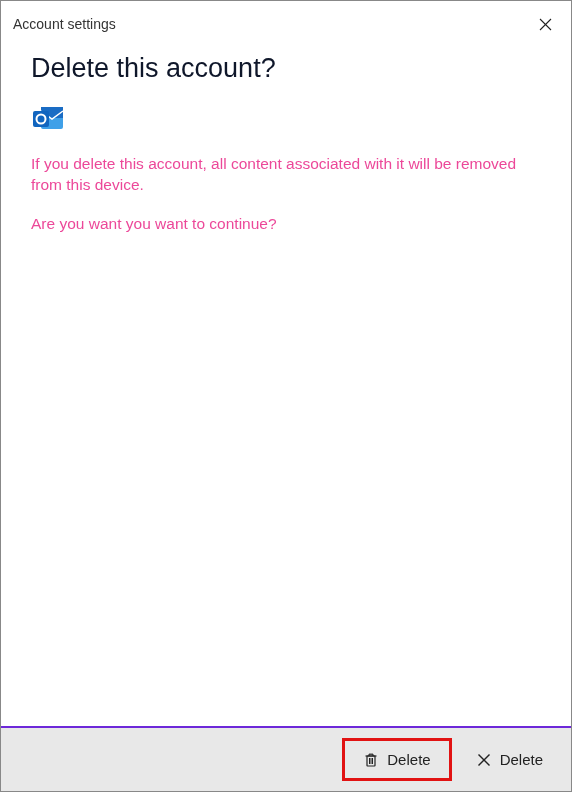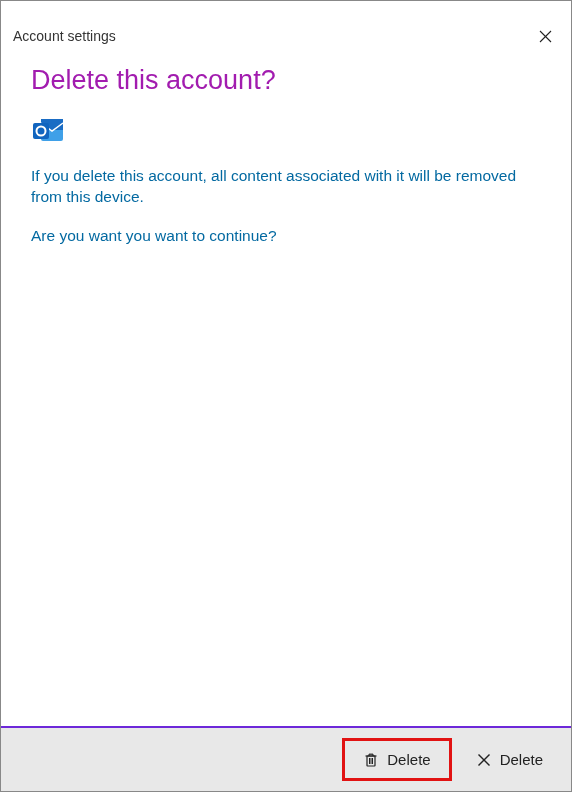--- a/index.html
+++ b/index.html
@@ -10,53 +10,53 @@
       background: #fff;
       border: 1px solid #888;
       display: flex;
       flex-direction: column;
       color: #222;
     }
     .titlebar {
       display: flex;
       align-items: center;
       justify-content: space-between;
-      padding: 22px 10px 6px 12px;
+      padding: 10px 10px 6px 12px;
       font-size: 14px;
       color: #333;
     }
     .titlebar .close {
       width: 32px;
       height: 26px;
       display: flex;
       align-items: center;
       justify-content: center;
       cursor: pointer;
     }
     .close svg { width: 13px; height: 13px; }
     .content {
       padding: 10px 30px 0 30px;
       flex: 1;
     }
     .heading {
       font-size: 27px;
       font-weight: 400;
-      color: #a21caf;
+      color: #0f172a;
       margin-bottom: 18px;
     }
     .app-icon {
       width: 34px;
       height: 34px;
       margin-bottom: 18px;
       display: block;
     }
     .body-text {
       font-size: 15.5px;
       line-height: 1.35;
-      color: #0369a1;
+      color: #ec4899;
       margin-bottom: 18px;
     }
     .footer {
       background: #e8e8e8;
       border-top: 2px solid #6d28d9;
       padding: 10px 14px;
       display: flex;
       justify-content: flex-end;
       gap: 10px;
     }

